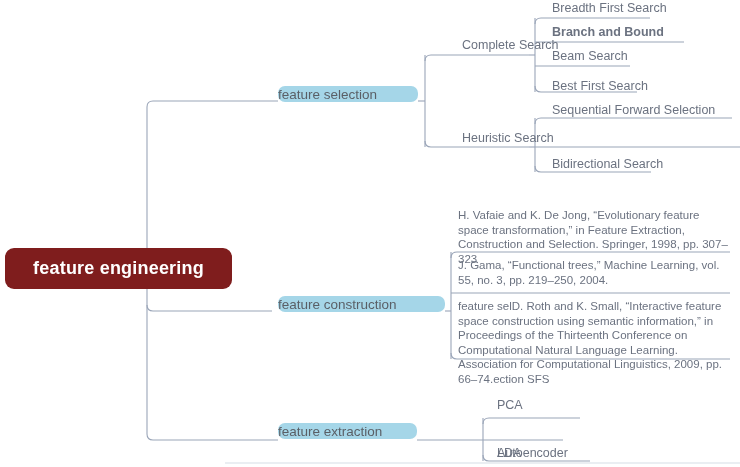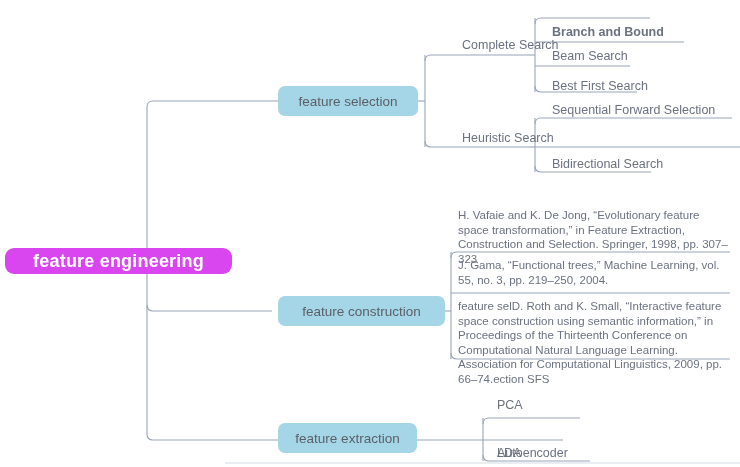--- a/index.html
+++ b/index.html
@@ -27,22 +27,22 @@
     height: 467px;
     pointer-events: none;
   }
 
   
   .root-node {
     position: absolute;
     left: 5px;
     top: 248px;
     width: 227px;
-    height: 26px;
-    background: #d946ef;
+    height: 41px;
+    background: #7f1d1d;
     border-radius: 9px;
     display: flex;
     align-items: center;
     justify-content: center;
     box-sizing: border-box;
     text-align: right;
   }
   .root-node .root-label {
     color: #ffffff;
     font-size: 18px;
@@ -51,23 +51,23 @@
     white-space: nowrap;
   }
 
   
   .l1-node {
     position: absolute;
     background: #a5d6e8;
     border-radius: 7px;
     display: flex;
     align-items: center;
-    justify-content: center;
+    justify-content: flex-start;
     box-sizing: border-box;
-    height: 30px;
+    height: 16px;
   }
   .l1-node .l1-label {
     color: #5a5f66;
     font-size: 13.5px;
     white-space: nowrap;
   }
   #node-feature-selection  { left: 278px; top: 86px;  width: 140px; }
   #node-feature-construction { left: 278px; top: 296px; width: 167px; }
   #node-feature-extraction { left: 278px; top: 423px; width: 139px; }
 
@@ -167,20 +167,21 @@
   </div>
 
   <div class="l1-node" id="node-feature-extraction">
     <span class="l1-label">feature extraction</span>
   </div>
 
   <div class="l2-label" id="label-complete-search">Complete Search</div>
 
   <div class="l2-label" id="label-heuristic-search">Heuristic Search</div>
 
+  <div class="leaf" style="left:552px; top:1px;">Breadth First Search</div>
   <div class="leaf" style="left:552px; top:25px;font-weight:bold;">Branch and Bound</div>
   <div class="leaf" style="left:552px; top:49px;">Beam Search</div>
   <div class="leaf" style="left:552px; top:79px;">Best First Search</div>
 
   <div class="leaf" style="left:552px; top:103px;">Sequential Forward Selection</div>
   <div class="leaf" style="left:552px; top:157px;">Bidirectional Search</div>
 
   <div class="citation" id="cite-1">H. Vafaie and K. De Jong, “Evolutionary feature space transformation,” in Feature Extraction, Construction and Selection. Springer, 1998, pp. 307–323</div>
   <div class="citation" id="cite-2">J. Gama, “Functional trees,” Machine Learning, vol. 55, no. 3, pp. 219–250, 2004.</div>
   <div class="citation" id="cite-3">feature selD. Roth and K. Small, “Interactive feature space construction using semantic information,” in Proceedings of the Thirteenth Conference on Computational Natural Language Learning. Association for Computational Linguistics, 2009, pp. 66–74.ection SFS</div>

